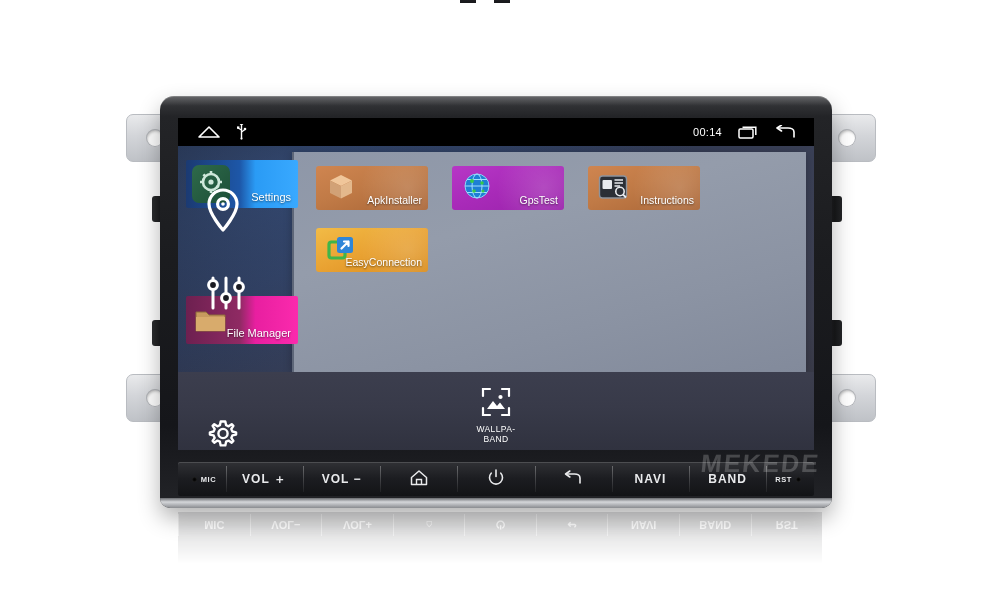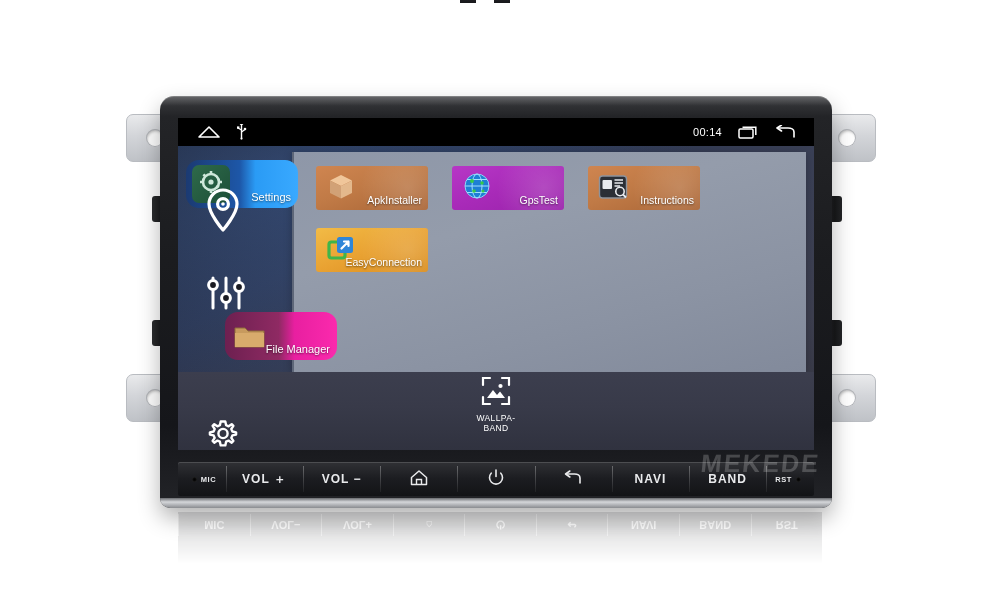--- a/index.html
+++ b/index.html
@@ -43,27 +43,27 @@
   .ico{display:block;}
 
   
   #wall{position:absolute;left:0;top:28px;width:636px;height:304px;
      background:linear-gradient(150deg,#1c2436 0%,#2a3550 28%,#3a4056 55%,#3d3f4f 80%,#33343f 100%);}
   #wall:after{content:"";position:absolute;inset:0;
      background:radial-gradient(ellipse at 18% 10%, rgba(80,120,190,.35), rgba(0,0,0,0) 55%);}
 
   
   #widgetcol{position:absolute;left:0;top:28px;width:122px;height:250px;z-index:12;}
-  .wtile{position:absolute;left:8px;width:112px;height:48px;border-radius:13px;display:flex;
+  .wtile{position:absolute;left:8px;width:112px;height:48px;border-radius:2px;display:flex;
      align-items:flex-end;justify-content:flex-end;}
   .wtile .wlabel{color:#ffffff;font-size:11px;padding:0 7px 5px 0;
      text-shadow:0 1px 2px rgba(0,0,0,.55);white-space:nowrap;}
   .t-settings{top:14px;background:linear-gradient(90deg,#1b3a72 0%,#1d57a8 48%,#2a9bf5 62%,#39a9ff 100%);}
   .t-maps{top:86px;background:linear-gradient(90deg,#5a3220 0%,#7a4526 48%,#c97a34 62%,#d68a3d 100%);}
-  .t-files{top:166px;background:linear-gradient(90deg,#6d2050 0%,#8f2a63 48%,#e81fa0 62%,#fb2aad 100%);margin-left:39px;}
+  .t-files{top:150px;background:linear-gradient(90deg,#6d2050 0%,#8f2a63 48%,#e81fa0 62%,#fb2aad 100%);}
   .appicon{position:absolute;left:6px;top:5px;width:38px;height:38px;border-radius:7px;overflow:hidden;}
   .ic-settings{background:linear-gradient(135deg,#2e6a4a,#1d4f38);}
   .ic-maps{background:linear-gradient(135deg,#8d4b34,#5f2f1e);}
   .ic-files{background:transparent;}
   .floatico{position:absolute;z-index:18;}
   .fi-pin{left:28px;top:42px;}
   .fi-eq{left:28px;top:130px;}
   .fi-gear{position:absolute;left:28px;top:300px;z-index:18;}
 
   
@@ -79,21 +79,21 @@
      background:radial-gradient(circle,rgba(255,255,255,.16),rgba(255,255,255,0) 70%);}
   .a-apk{background:linear-gradient(160deg,#cf8550 0%,#c07a46 45%,#a96536 100%);}
   .a-gps{background:linear-gradient(160deg,#b737c6 0%,#a82ab8 50%,#9a23ab 100%);}
   .a-ins{background:linear-gradient(160deg,#cf8550 0%,#c07a46 45%,#a96536 100%);}
   .a-easy{background:linear-gradient(160deg,#f2bb46 0%,#e9a232 50%,#d98d1f 100%);}
   .app .aico{position:absolute;left:8px;top:4px;width:34px;height:34px;z-index:2;}
 
   
   #dock{position:absolute;left:0;bottom:0;width:636px;height:78px;z-index:14;
      background:linear-gradient(180deg,#3c3e4e 0%,#383a49 45%,#30323f 100%);}
-  #dockrow{display:flex;justify-content:center;gap:36px;padding-top:4px;}
+  #dockrow{display:flex;justify-content:center;gap:36px;padding-top:15px;}
   .dockitem{width:84px;display:flex;flex-direction:column;align-items:center;gap:3px;}
   .dockitem .dlabel{color:#fff;font-size:8.5px;line-height:10px;text-align:center;letter-spacing:.4px;}
 
   
   #btnbar{position:absolute;left:18px;bottom:12px;width:636px;height:34px;
      background:linear-gradient(180deg,#303135 0%,#1c1d21 48%,#121316 100%);
      border-radius:2px;display:flex;align-items:stretch;z-index:20;
      box-shadow:inset 0 1px 0 rgba(255,255,255,.14);}
   .btn{flex:1;position:relative;display:flex;align-items:center;justify-content:center;
      color:#e9eaec;font-size:12px;font-weight:bold;letter-spacing:1px;}

